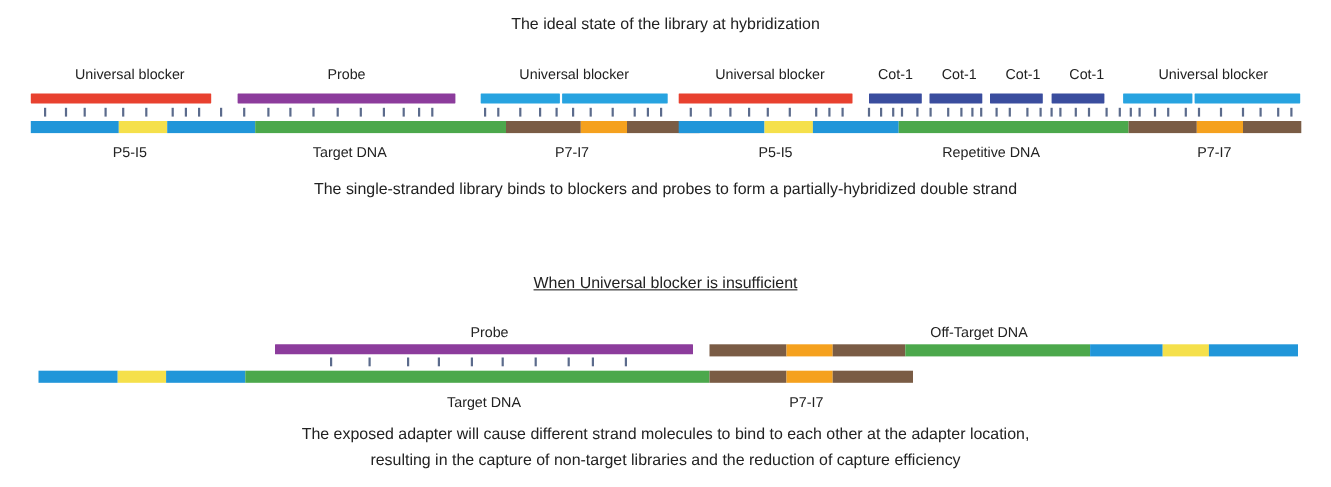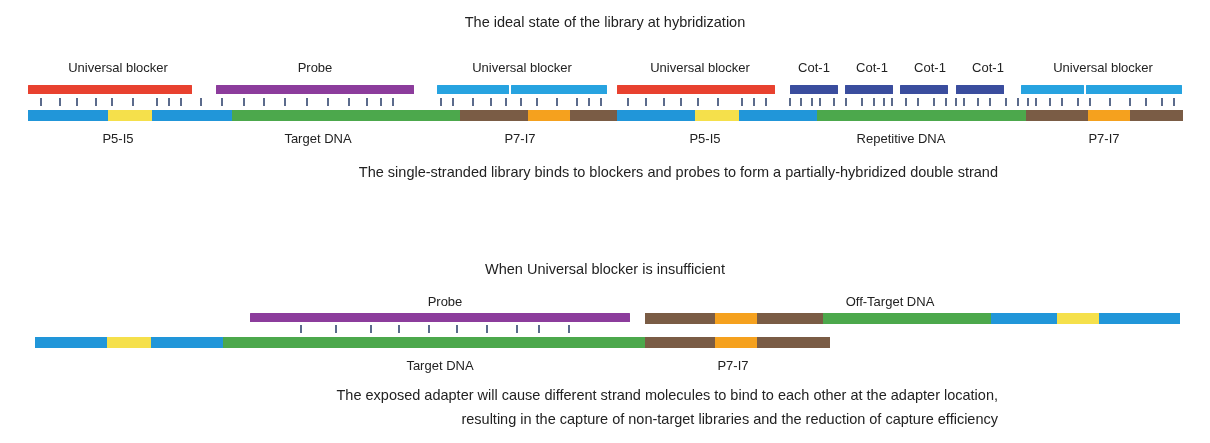--- a/index.html
+++ b/index.html
@@ -7,22 +7,22 @@
     width:1210px;height:443px;position:relative;overflow:hidden;
     font-family:"Liberation Sans","DejaVu Sans",sans-serif;
     color:#1a1a1a;-webkit-font-smoothing:antialiased;
   }
   .abs{position:absolute;}
   .title{
     font-size:14.5px;color:#222;white-space:nowrap;text-align:center;
     left:0;width:1210px;
   }
   .caption{
-    font-size:14.5px;color:#222;white-space:nowrap;text-align:right;
-    left:0;width:998px;
+    font-size:14.5px;color:#222;white-space:nowrap;text-align:center;
+    left:0;width:1210px;
   }
   .lbl{
     font-size:13px;color:#222;white-space:nowrap;text-align:center;
     position:absolute;
   }
   .bar{position:absolute;height:9px;border-radius:0.5px;}
   .strand{position:absolute;height:11px;}
   .seg{position:absolute;top:0;height:11px;}
   .ticks{position:absolute;height:8px;}
   .tick{position:absolute;top:0;width:1.6px;height:8px;background:#5b6b8c;}
@@ -156,21 +156,21 @@
   <span class="seg" style="left:471px;width:42px;background:#F5A11E;"></span>
   <span class="seg" style="left:513px;width:53px;background:#7A5C45;"></span>
 </div>
 
 <div class="lbl" style="left:645px;width:120px;top:131px;">P5-I5</div>
 <div class="lbl" style="left:828px;width:146px;top:131px;">Repetitive DNA</div>
 <div class="lbl" style="left:1046px;width:116px;top:131px;">P7-I7</div>
 
 <div class="caption abs" style="top:164px;">The single-stranded library binds to blockers and probes to form a partially-hybridized double strand</div>
 
-<div class="title abs" style="top:261px;">When Universal blocker is insufficient</div>
+<div class="title abs" style="top:250px;text-decoration:underline;">When Universal blocker is insufficient</div>
 
 <div class="lbl" style="left:355px;width:180px;top:294px;">Probe</div>
 <div class="lbl" style="left:800px;width:180px;top:294px;">Off-Target DNA</div>
 
 <div class="bar" style="left:250px;width:380px;top:313px;background:#8C3C9C;"></div>
 
 <div class="strand" style="left:645px;top:313px;width:535px;">
   <span class="seg" style="left:0px;width:70px;background:#7A5C45;"></span>
   <span class="seg" style="left:70px;width:42px;background:#F5A11E;"></span>
   <span class="seg" style="left:112px;width:66px;background:#7A5C45;"></span>

